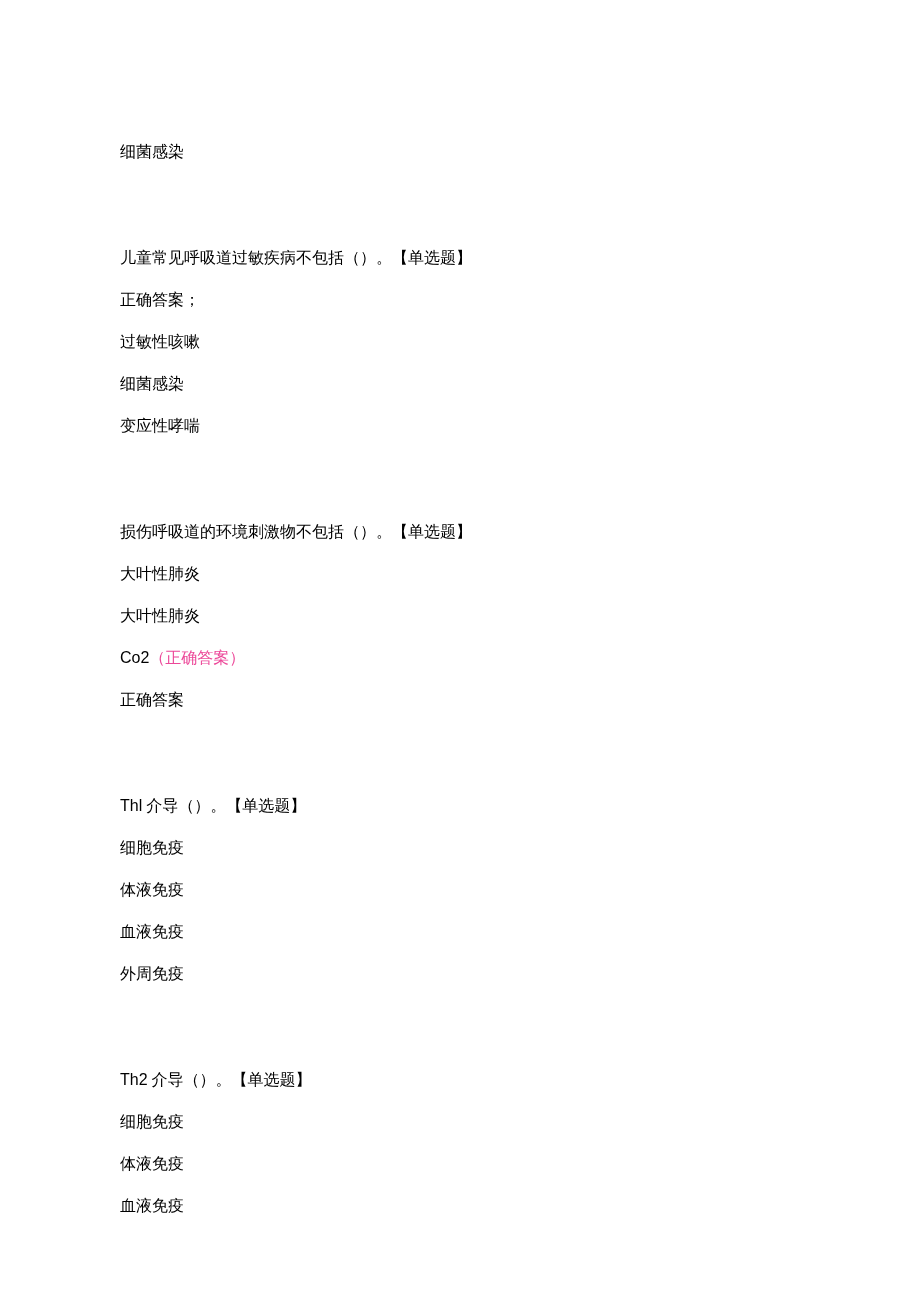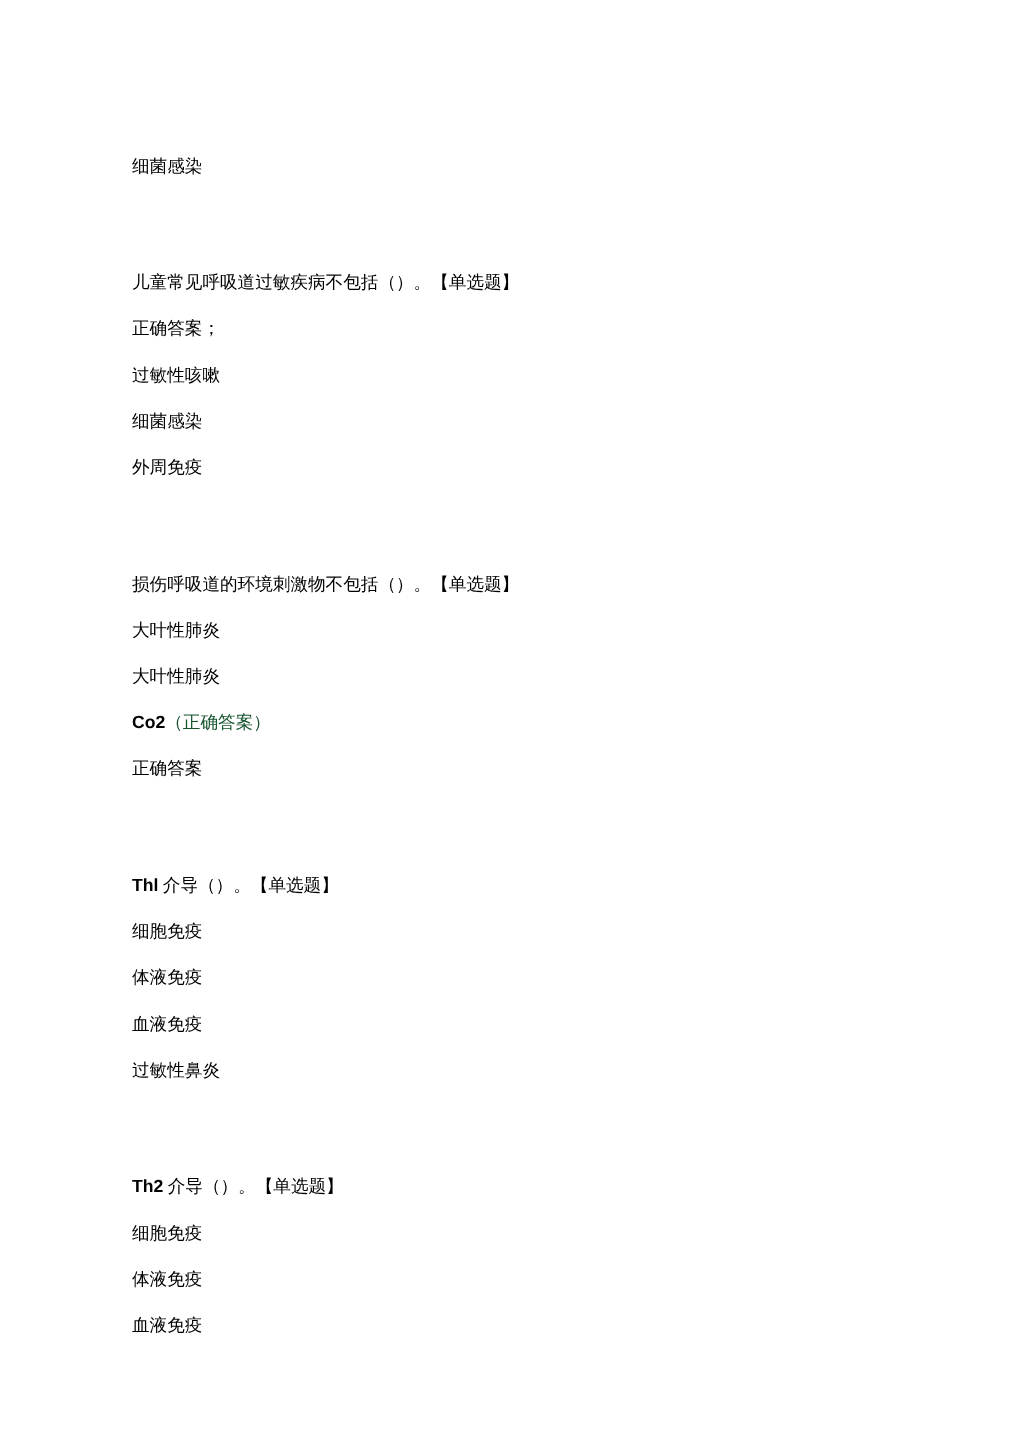--- a/index.html
+++ b/index.html
@@ -17,53 +17,52 @@
     box-sizing: border-box;
   }
   .option {
     margin-bottom: 18px;
   }
   .question {
     margin-top: 82px;
     margin-bottom: 18px;
   }
   .correct {
-    color: #14532d;
+    color: #ec4899;
     font-family: Liberation Sans, sans-serif;
   }
   .latin {
     font-family: Arial, Helvetica, sans-serif;
-    font-weight: bold;
   }
 </style>
 </head>
 <body>
 
 <div class="option">细菌感染</div>
 
 <div class="question">儿童常见呼吸道过敏疾病不包括（）。【单选题】</div>
 <div class="option">正确答案；</div>
 <div class="option">过敏性咳嗽</div>
 <div class="option">细菌感染</div>
-<div class="option">外周免疫</div>
+<div class="option">变应性哮喘</div>
 
 <div class="question">损伤呼吸道的环境刺激物不包括（）。【单选题】</div>
 <div class="option">大叶性肺炎</div>
 <div class="option">大叶性肺炎</div>
 <div class="option">
   <span class="latin">Co2</span><span class="correct">（正确答案）</span>
 </div>
 <div class="option">正确答案</div>
 
 <div class="question">
   <span class="latin">Thl</span><span> 介导（）。【单选题】</span>
 </div>
 <div class="option">细胞免疫</div>
 <div class="option">体液免疫</div>
 <div class="option">血液免疫</div>
-<div class="option">过敏性鼻炎</div>
+<div class="option">外周免疫</div>
 
 <div class="question">
   <span class="latin">Th2</span><span> 介导（）。【单选题】</span>
 </div>
 <div class="option">细胞免疫</div>
 <div class="option">体液免疫</div>
 <div class="option">血液免疫</div>
 
 </body></html>

